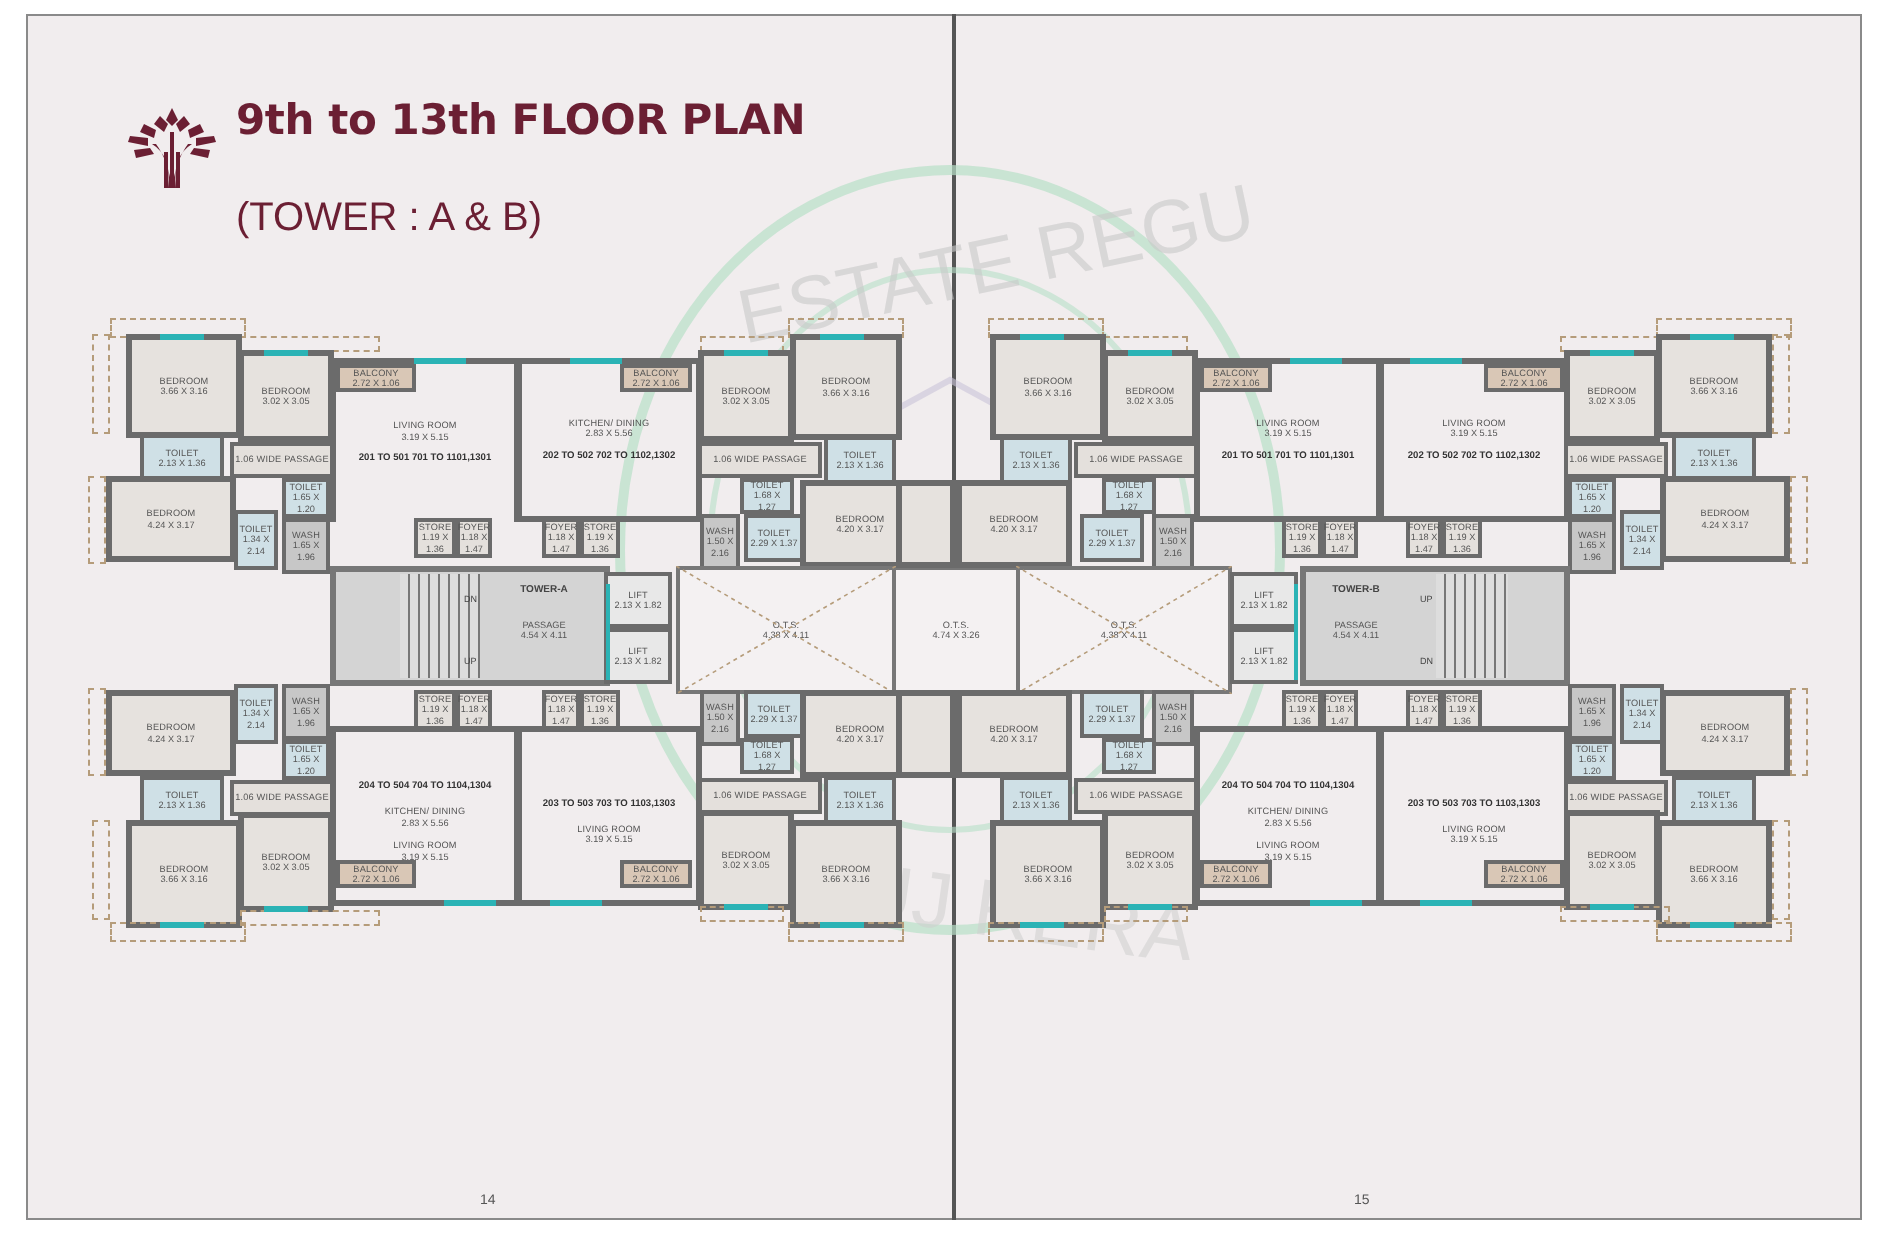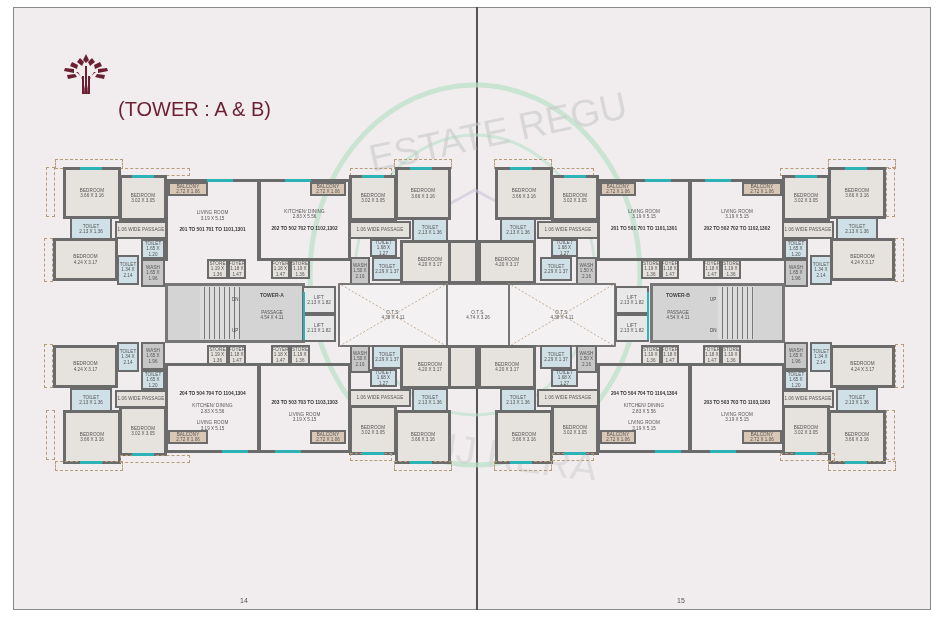--- a/index.html
+++ b/index.html
@@ -56,20 +56,21 @@
     <path d="M5 23 l8 -1 2 3 -9 2z"></path>
       <path d="M43 23 l-8 -1 -2 3 9 2z"></path>
     <path d="M14 20 q10 6 8 22 h2 q-2 -14 -8 -22z"></path>
     <path d="M34 20 q-10 6 -8 22 h-2 q2 -14 8 -22z"></path>
     <rect x="20" y="24" width="2" height="18"></rect>
       <rect x="26" y="24" width="2" height="18"></rect>
     <rect x="23" y="14" width="2" height="28"></rect>
   </g>
 </svg>
 <div class="title">
+  <div>9th to 13th FLOOR  PLAN</div>
 </div>
 <div class="subtitle">(TOWER : A &amp; B)</div>
 
 <div class="pageno" style="left:240px">14</div>
 <div class="pageno" style="left:677px">15</div>
 
 <div class="plan">
 
   <div class="proj" style="left:55px;top:159px;width:68px;height:10px"></div>
   <div class="proj" style="left:120px;top:168px;width:70px;height:8px"></div>

